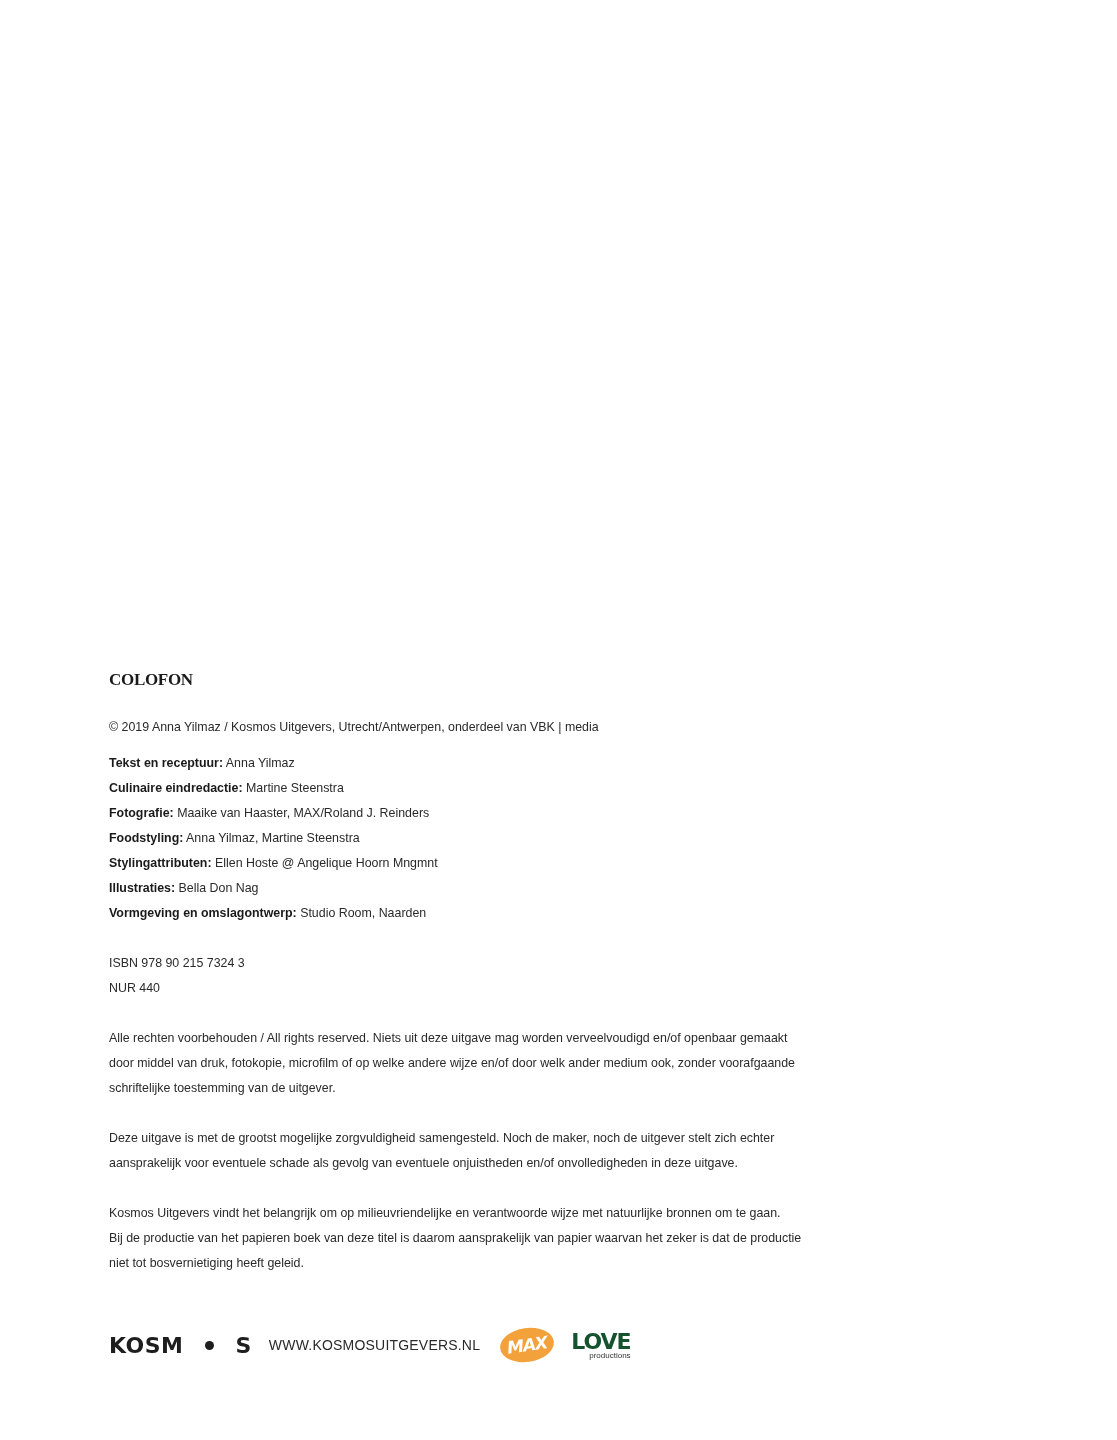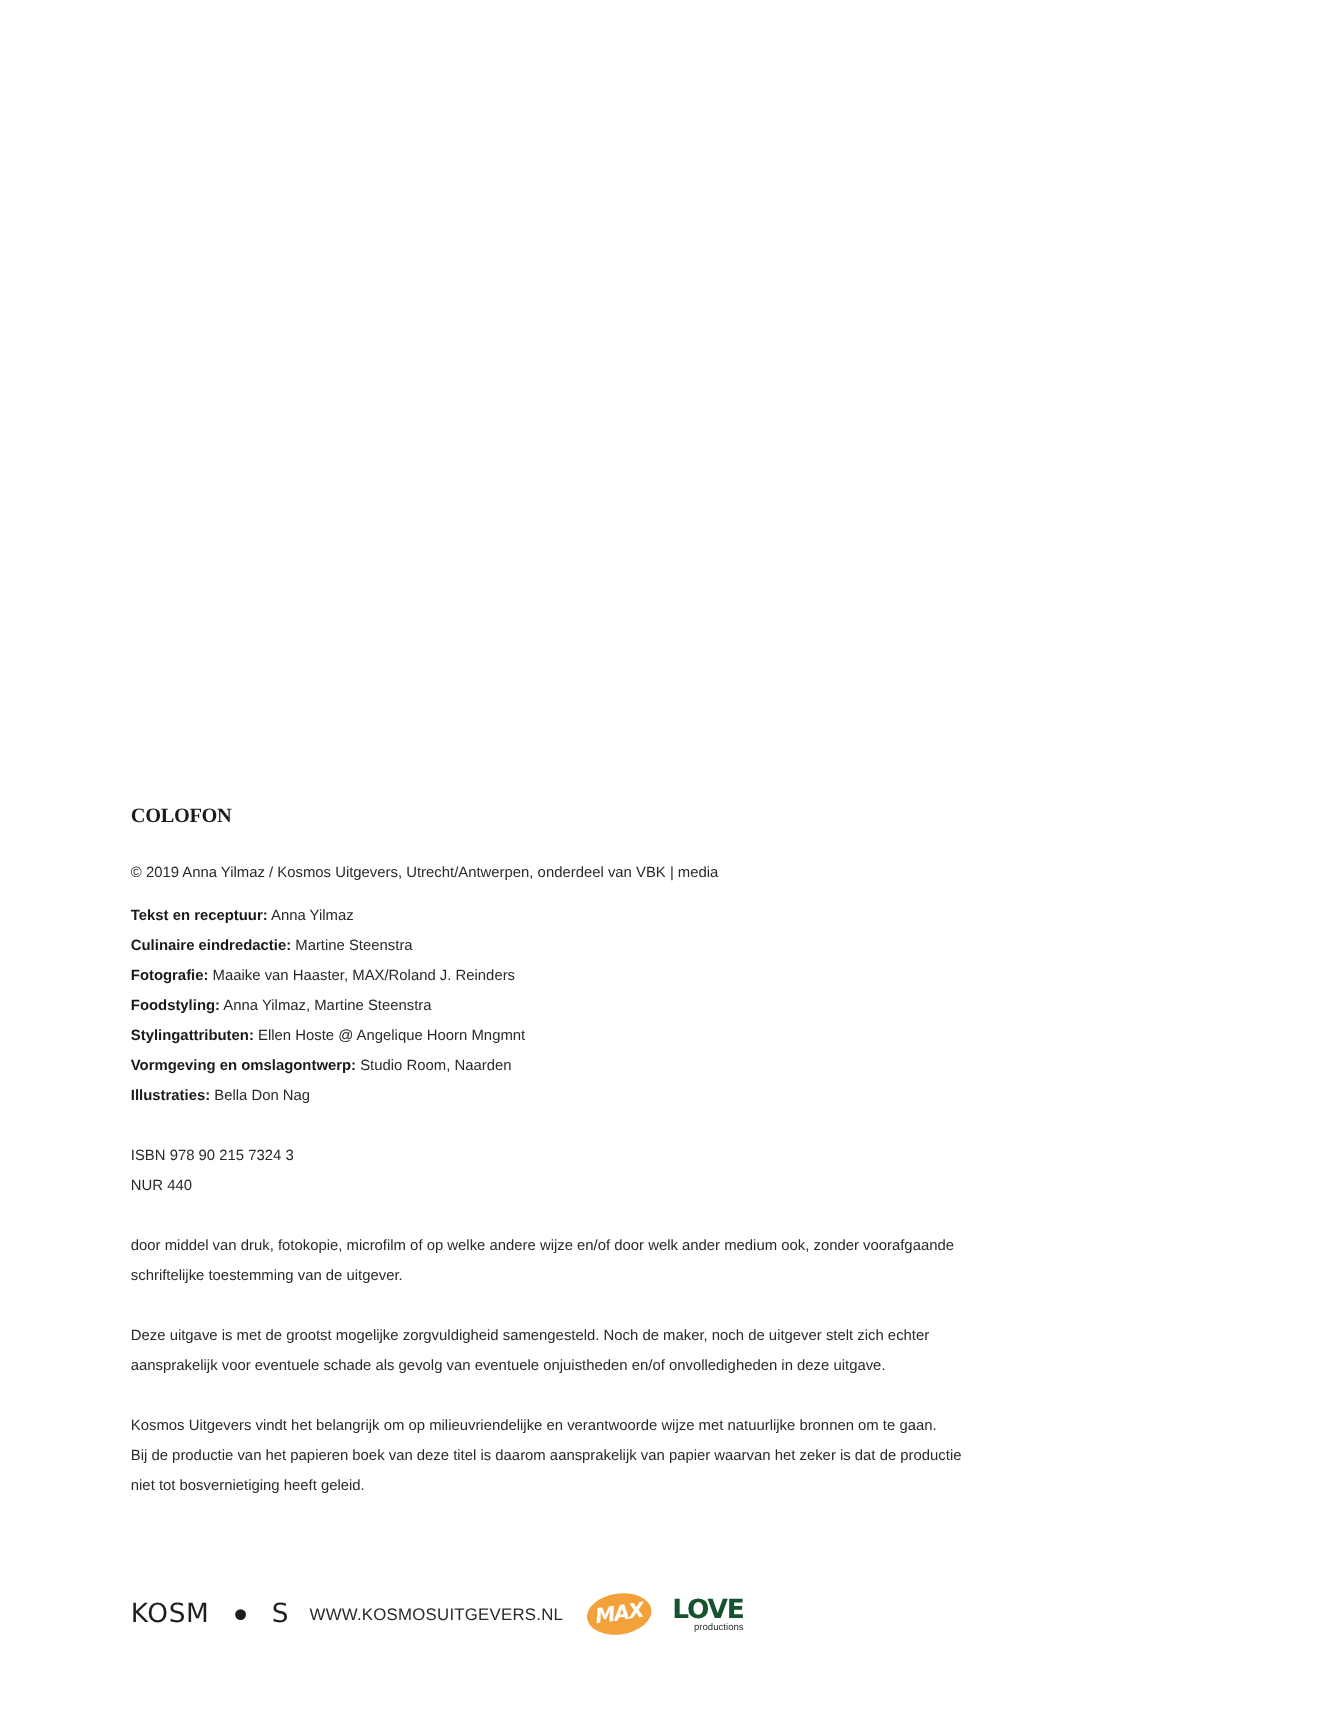--- a/index.html
+++ b/index.html
@@ -49,21 +49,21 @@
     .footer {
       position: absolute;
       left: 109px;
       top: 1325px;
       height: 40px;
       display: flex;
       align-items: center;
     }
     .kosmos-logo {
       font-family: "DejaVu Sans", sans-serif;
-      font-weight: normal;
+      font-weight: bold;
       font-size: 22px;
       letter-spacing: 0.5px;
       color: #1e1e1e;
       display: flex;
       align-items: center;
       gap: 16px;
     }
     .kosmos-dot {
       display: inline-block;
       width: 9px;
@@ -122,32 +122,33 @@
   <h1 class="title">COLOFON</h1>
 
   <div class="line copyright">© 2019 Anna Yilmaz / Kosmos Uitgevers, Utrecht/Antwerpen, onderdeel van VBK | media</div>
 
   <div class="credits">
     <div class="line"><b>Tekst en receptuur:</b><span> Anna Yilmaz</span></div>
     <div class="line"><b>Culinaire eindredactie:</b><span> Martine Steenstra</span></div>
     <div class="line"><b>Fotografie:</b><span> Maaike van Haaster, MAX/Roland J. Reinders</span></div>
     <div class="line"><b>Foodstyling:</b><span> Anna Yilmaz, Martine Steenstra</span></div>
     <div class="line"><b>Stylingattributen:</b><span> Ellen Hoste @ Angelique Hoorn Mngmnt</span></div>
+    <div class="line"><b>Illustraties:</b><span> Bella Don Nag</span></div>
     <div class="line"><b>Vormgeving en omslagontwerp:</b><span> Studio Room, Naarden</span></div>
-    <div class="line"><b>Illustraties:</b><span> Bella Don Nag</span></div>
   </div>
 
   <div class="gap"></div>
 
   <div class="line">ISBN 978 90 215 7324 3</div>
   <div class="line">NUR 440</div>
 
   <div class="gap"></div>
 
   <div>
+    <div class="line">Alle rechten voorbehouden / All rights reserved. Niets uit deze uitgave mag worden verveelvoudigd en/of openbaar gemaakt</div>
     <div class="line">door middel van druk, fotokopie, microfilm of op welke andere wijze en/of door welk ander medium ook, zonder voorafgaande</div>
     <div class="line">schriftelijke toestemming van de uitgever.</div>
   </div>
 
   <div class="gap"></div>
 
   <div>
     <div class="line">Deze uitgave is met de grootst mogelijke zorgvuldigheid samengesteld. Noch de maker, noch de uitgever stelt zich echter</div>
     <div class="line">aansprakelijk voor eventuele schade als gevolg van eventuele onjuistheden en/of onvolledigheden in deze uitgave.</div>
   </div>

